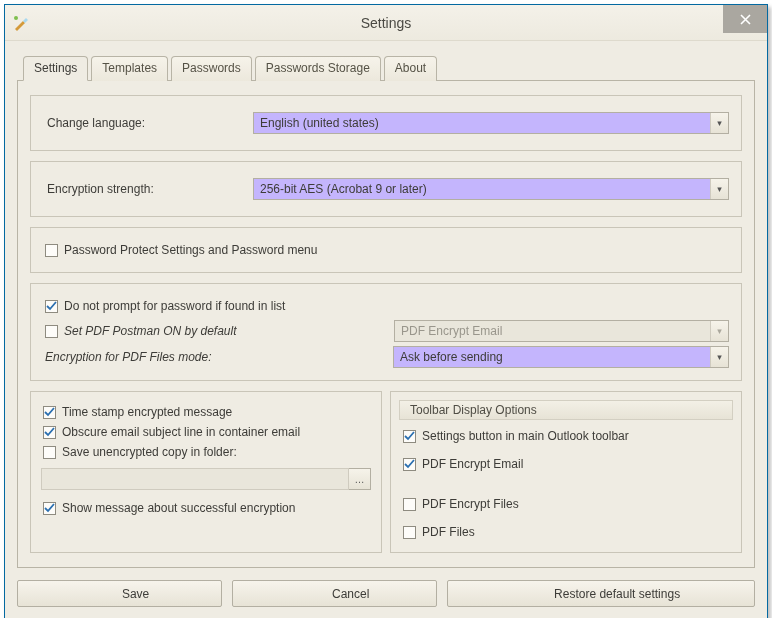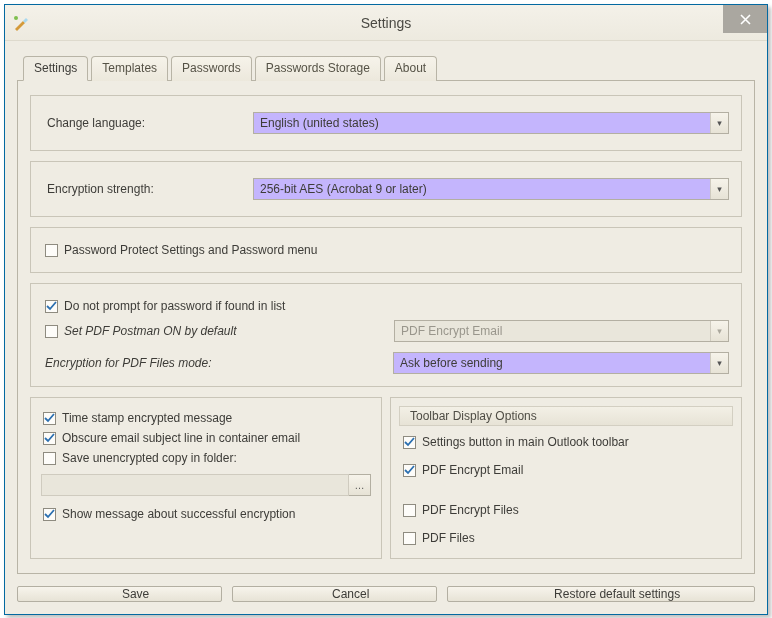--- a/index.html
+++ b/index.html
@@ -178,21 +178,21 @@
     display: flex; align-items: center; justify-content: center;
     font-size: 10px; color: #555; cursor: pointer;
   }
   .button-row {
     display: flex;
     gap: 10px;
     margin-top: 12px;
   }
   .btn {
     flex: 1;
-    height: 16px;
+    height: 27px;
     border: 1px solid #b3afa2;
     background: linear-gradient(#f7f4ec,#e7e3d6);
     display: flex; align-items: center; justify-content: center;
     cursor: pointer;
     color: #3d3c38;
     border-radius: 2px;
     padding-left: 32px;
   }
   .btn.wide { flex: 1.6; }
   .two-col-row {
@@ -288,21 +288,21 @@
             <span>Set PDF Postman ON by default</span>
           </div>
           <div>
             <div class="select disabled">
               <div class="select-text">PDF Encrypt Email</div>
               <div class="select-arrow">▾</div>
             </div>
           </div>
         </div>
 
-        <div class="two-col-row" style="margin-top:10px;">
+        <div class="two-col-row" style="margin-top:4px;">
           <div style="padding-left:2px;">Encryption for PDF Files mode:</div>
           <div>
             <div class="select">
               <div class="select-text">Ask before sending</div>
               <div class="select-arrow">▾</div>
             </div>
           </div>
         </div>
       </div>
 

